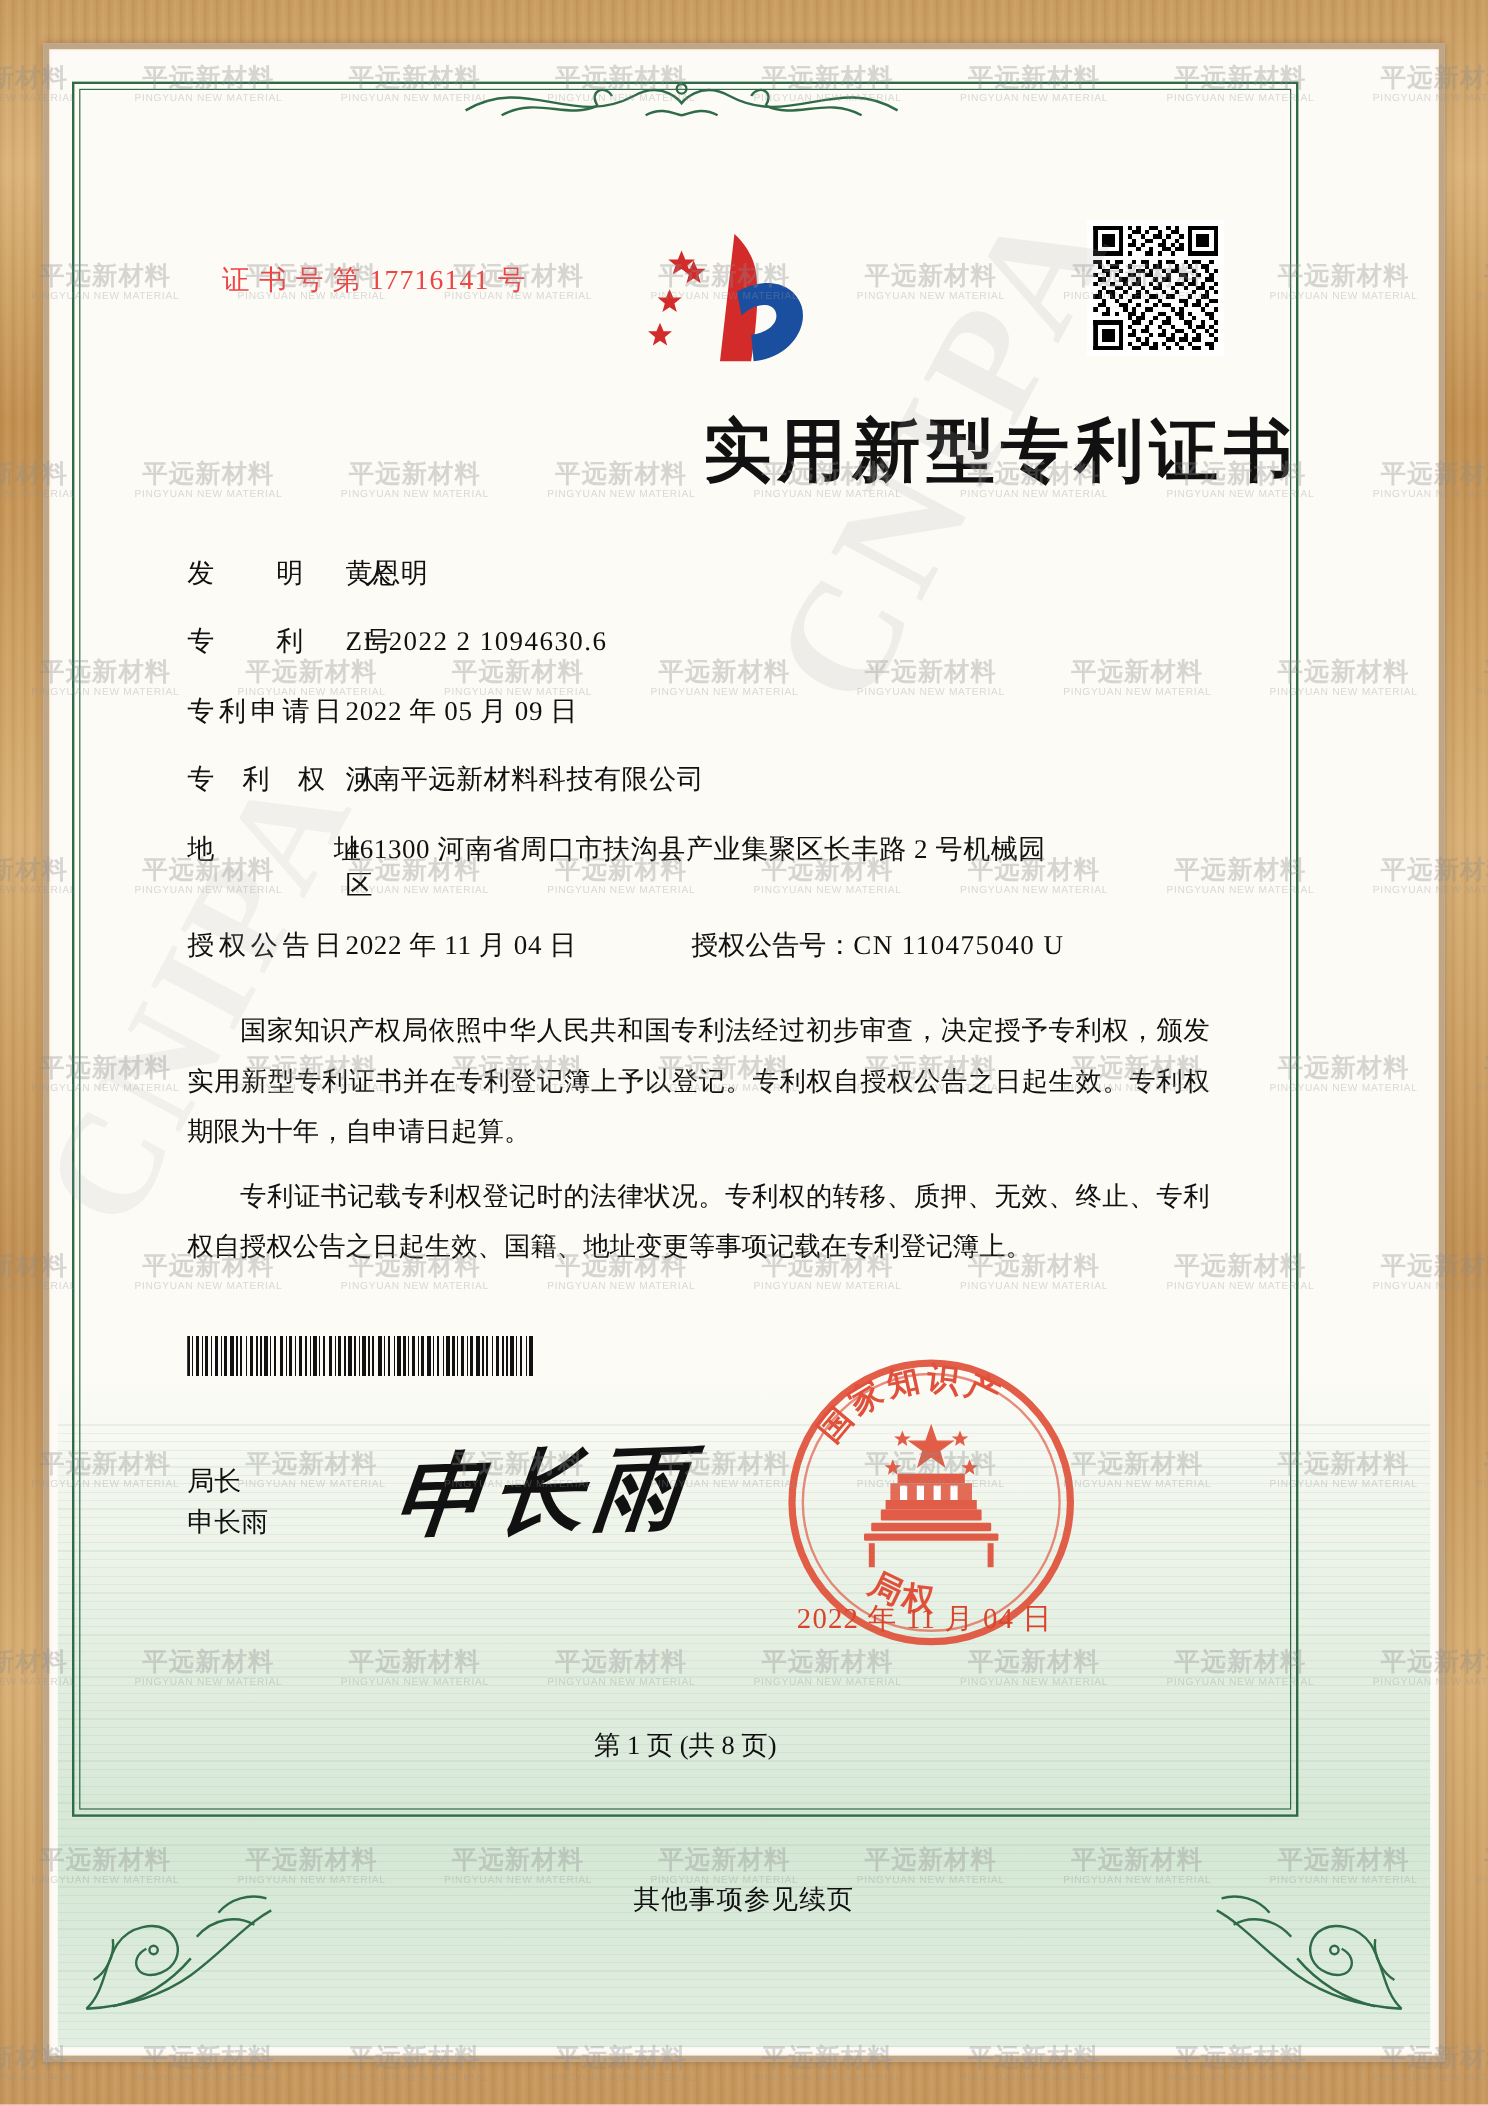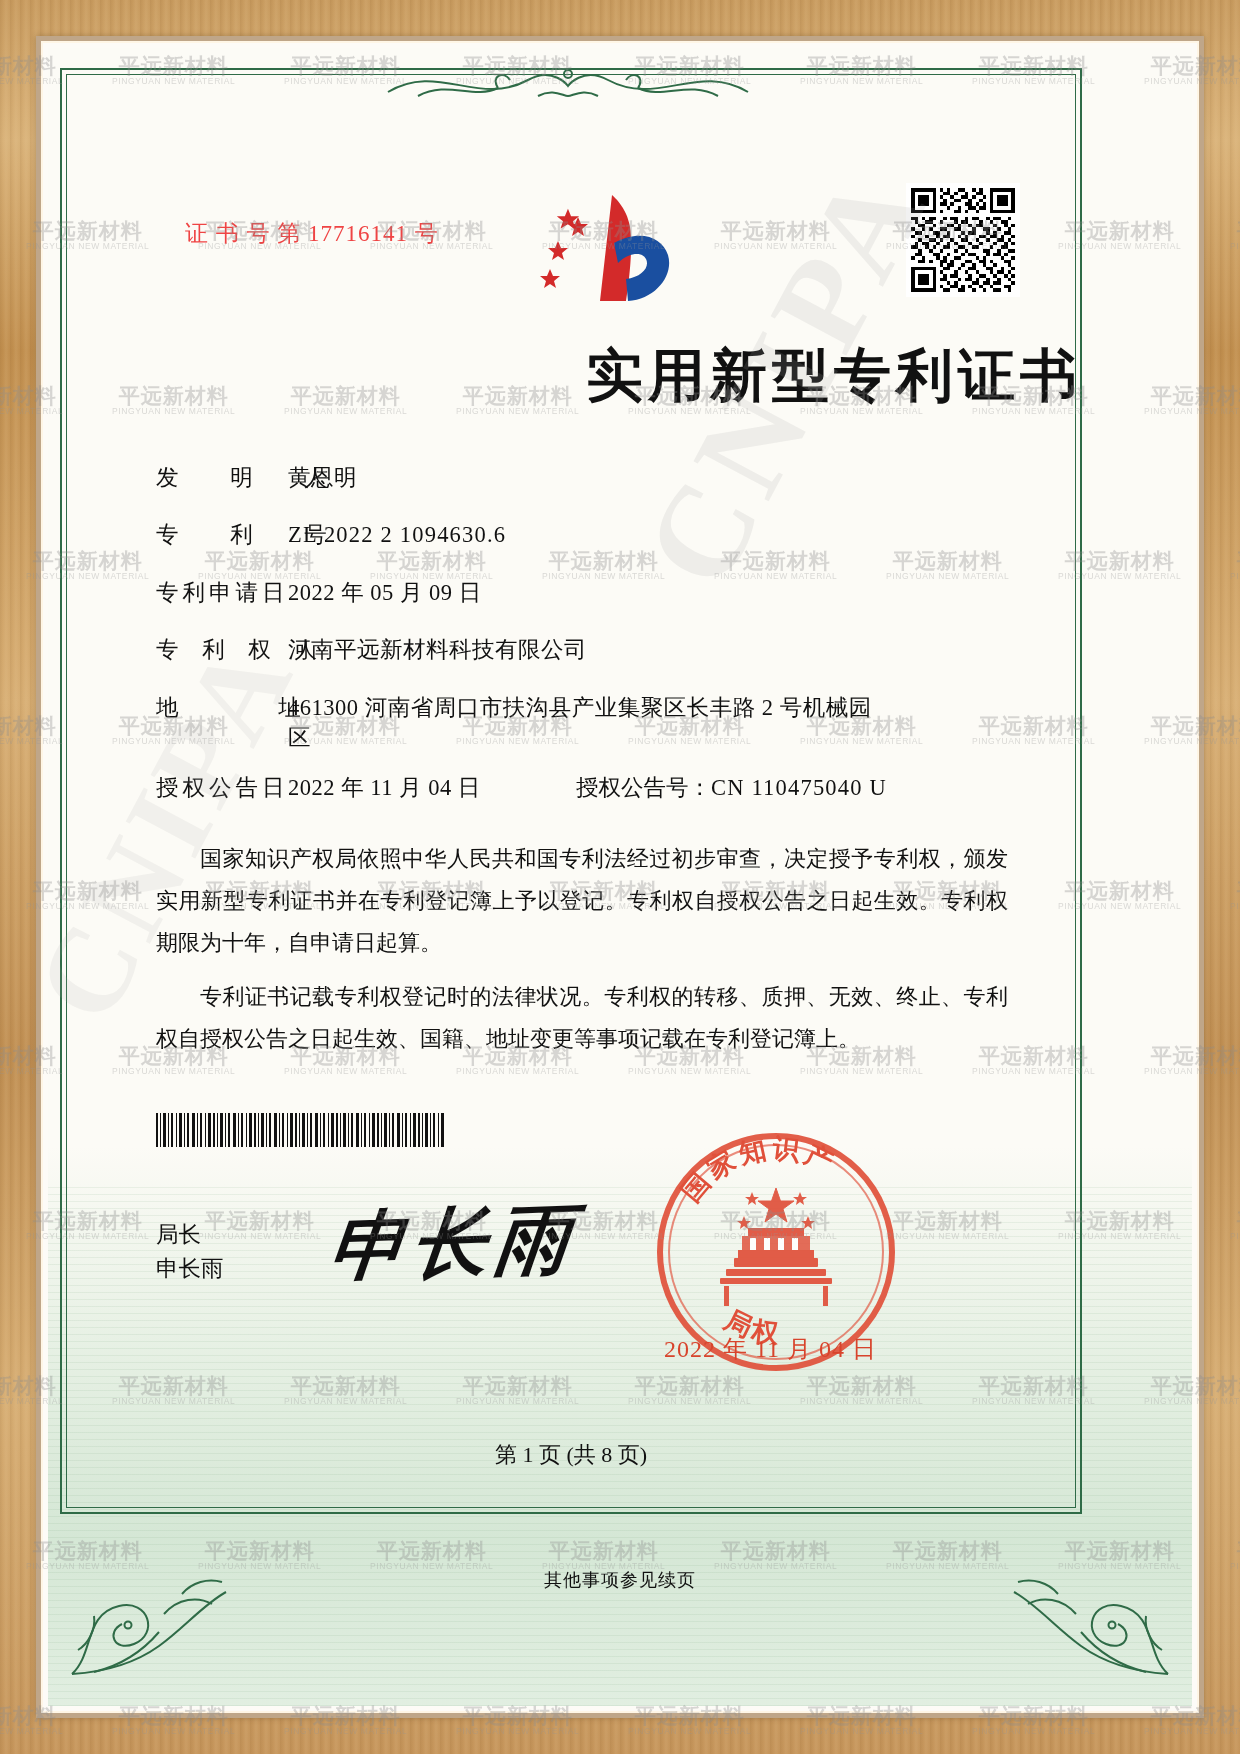--- a/index.html
+++ b/index.html
@@ -304,21 +304,21 @@
     text-align: center;
     font-size: 22px;
     color: #111;
   }
 
   .footer-note {
     position: absolute;
     left: 0; right: 0;
     top: 1545px;
     text-align: center;
-    font-size: 18px;
+    font-size: 22px;
     color: #111;
     z-index: 22;
     letter-spacing: 1px;
   }
 </style>
 </head>
 <body>
 
 <div class="frame-outer"></div>
 <div class="frame-inner-bevel"></div>

